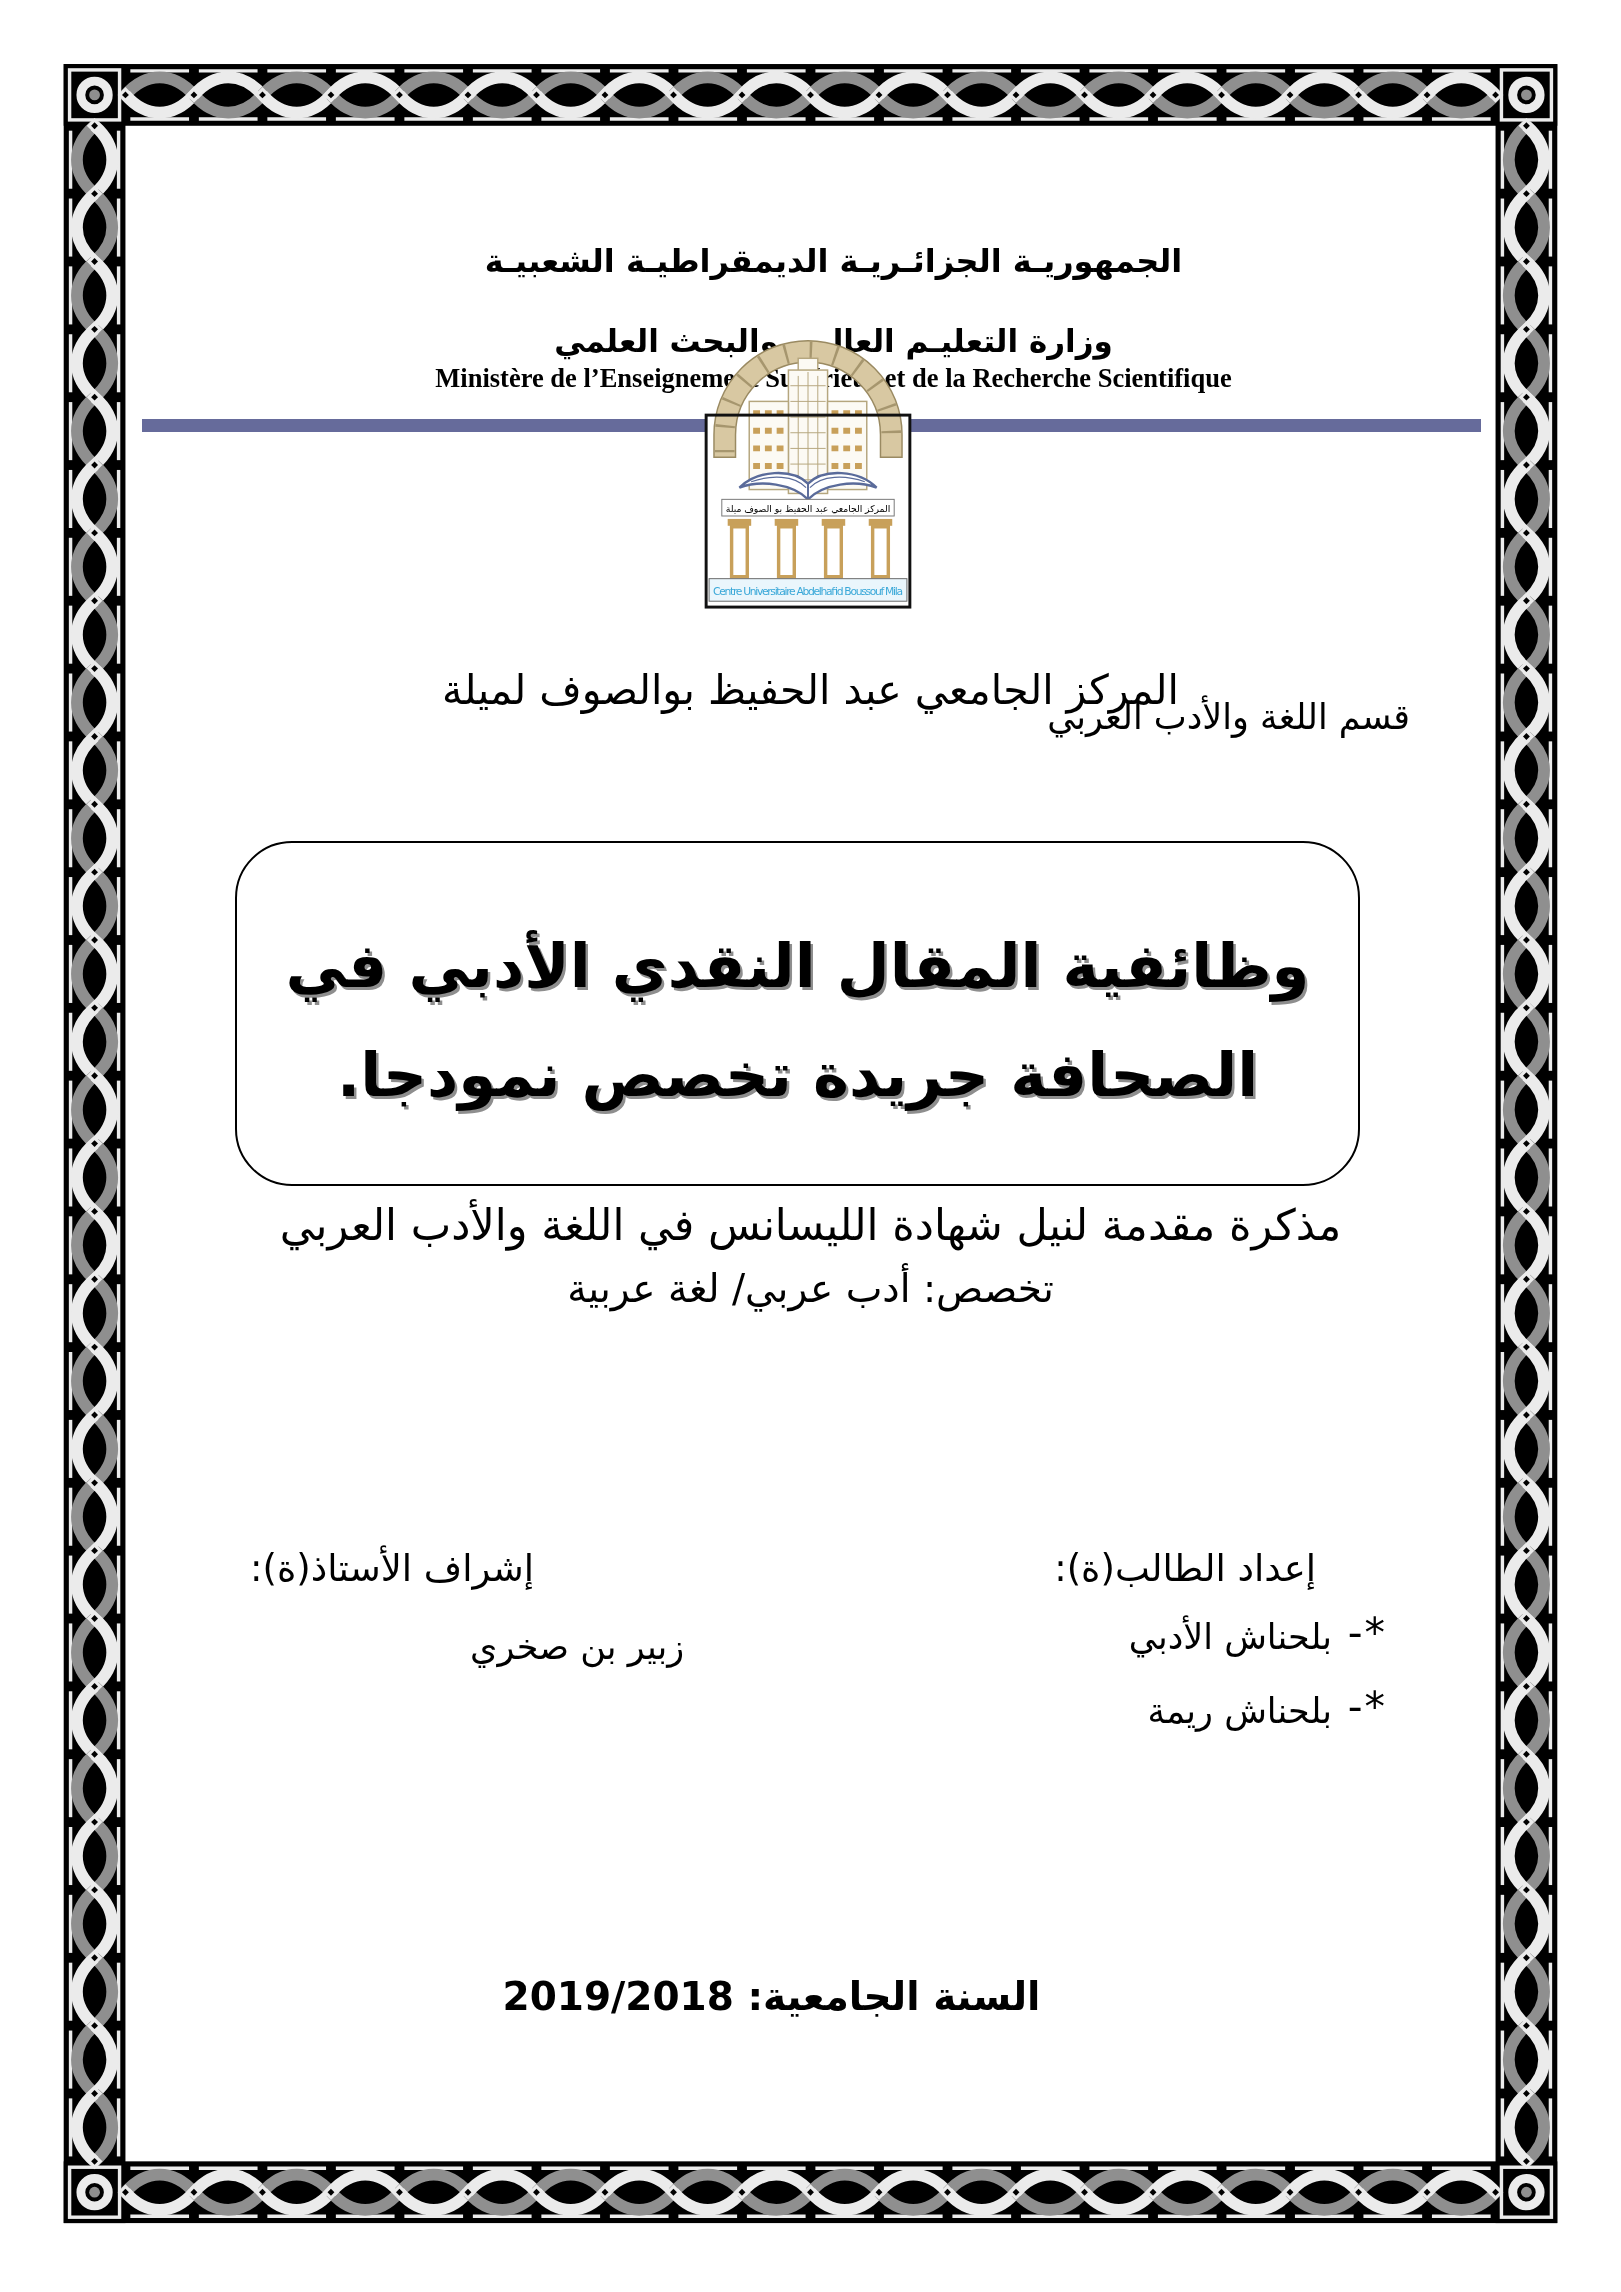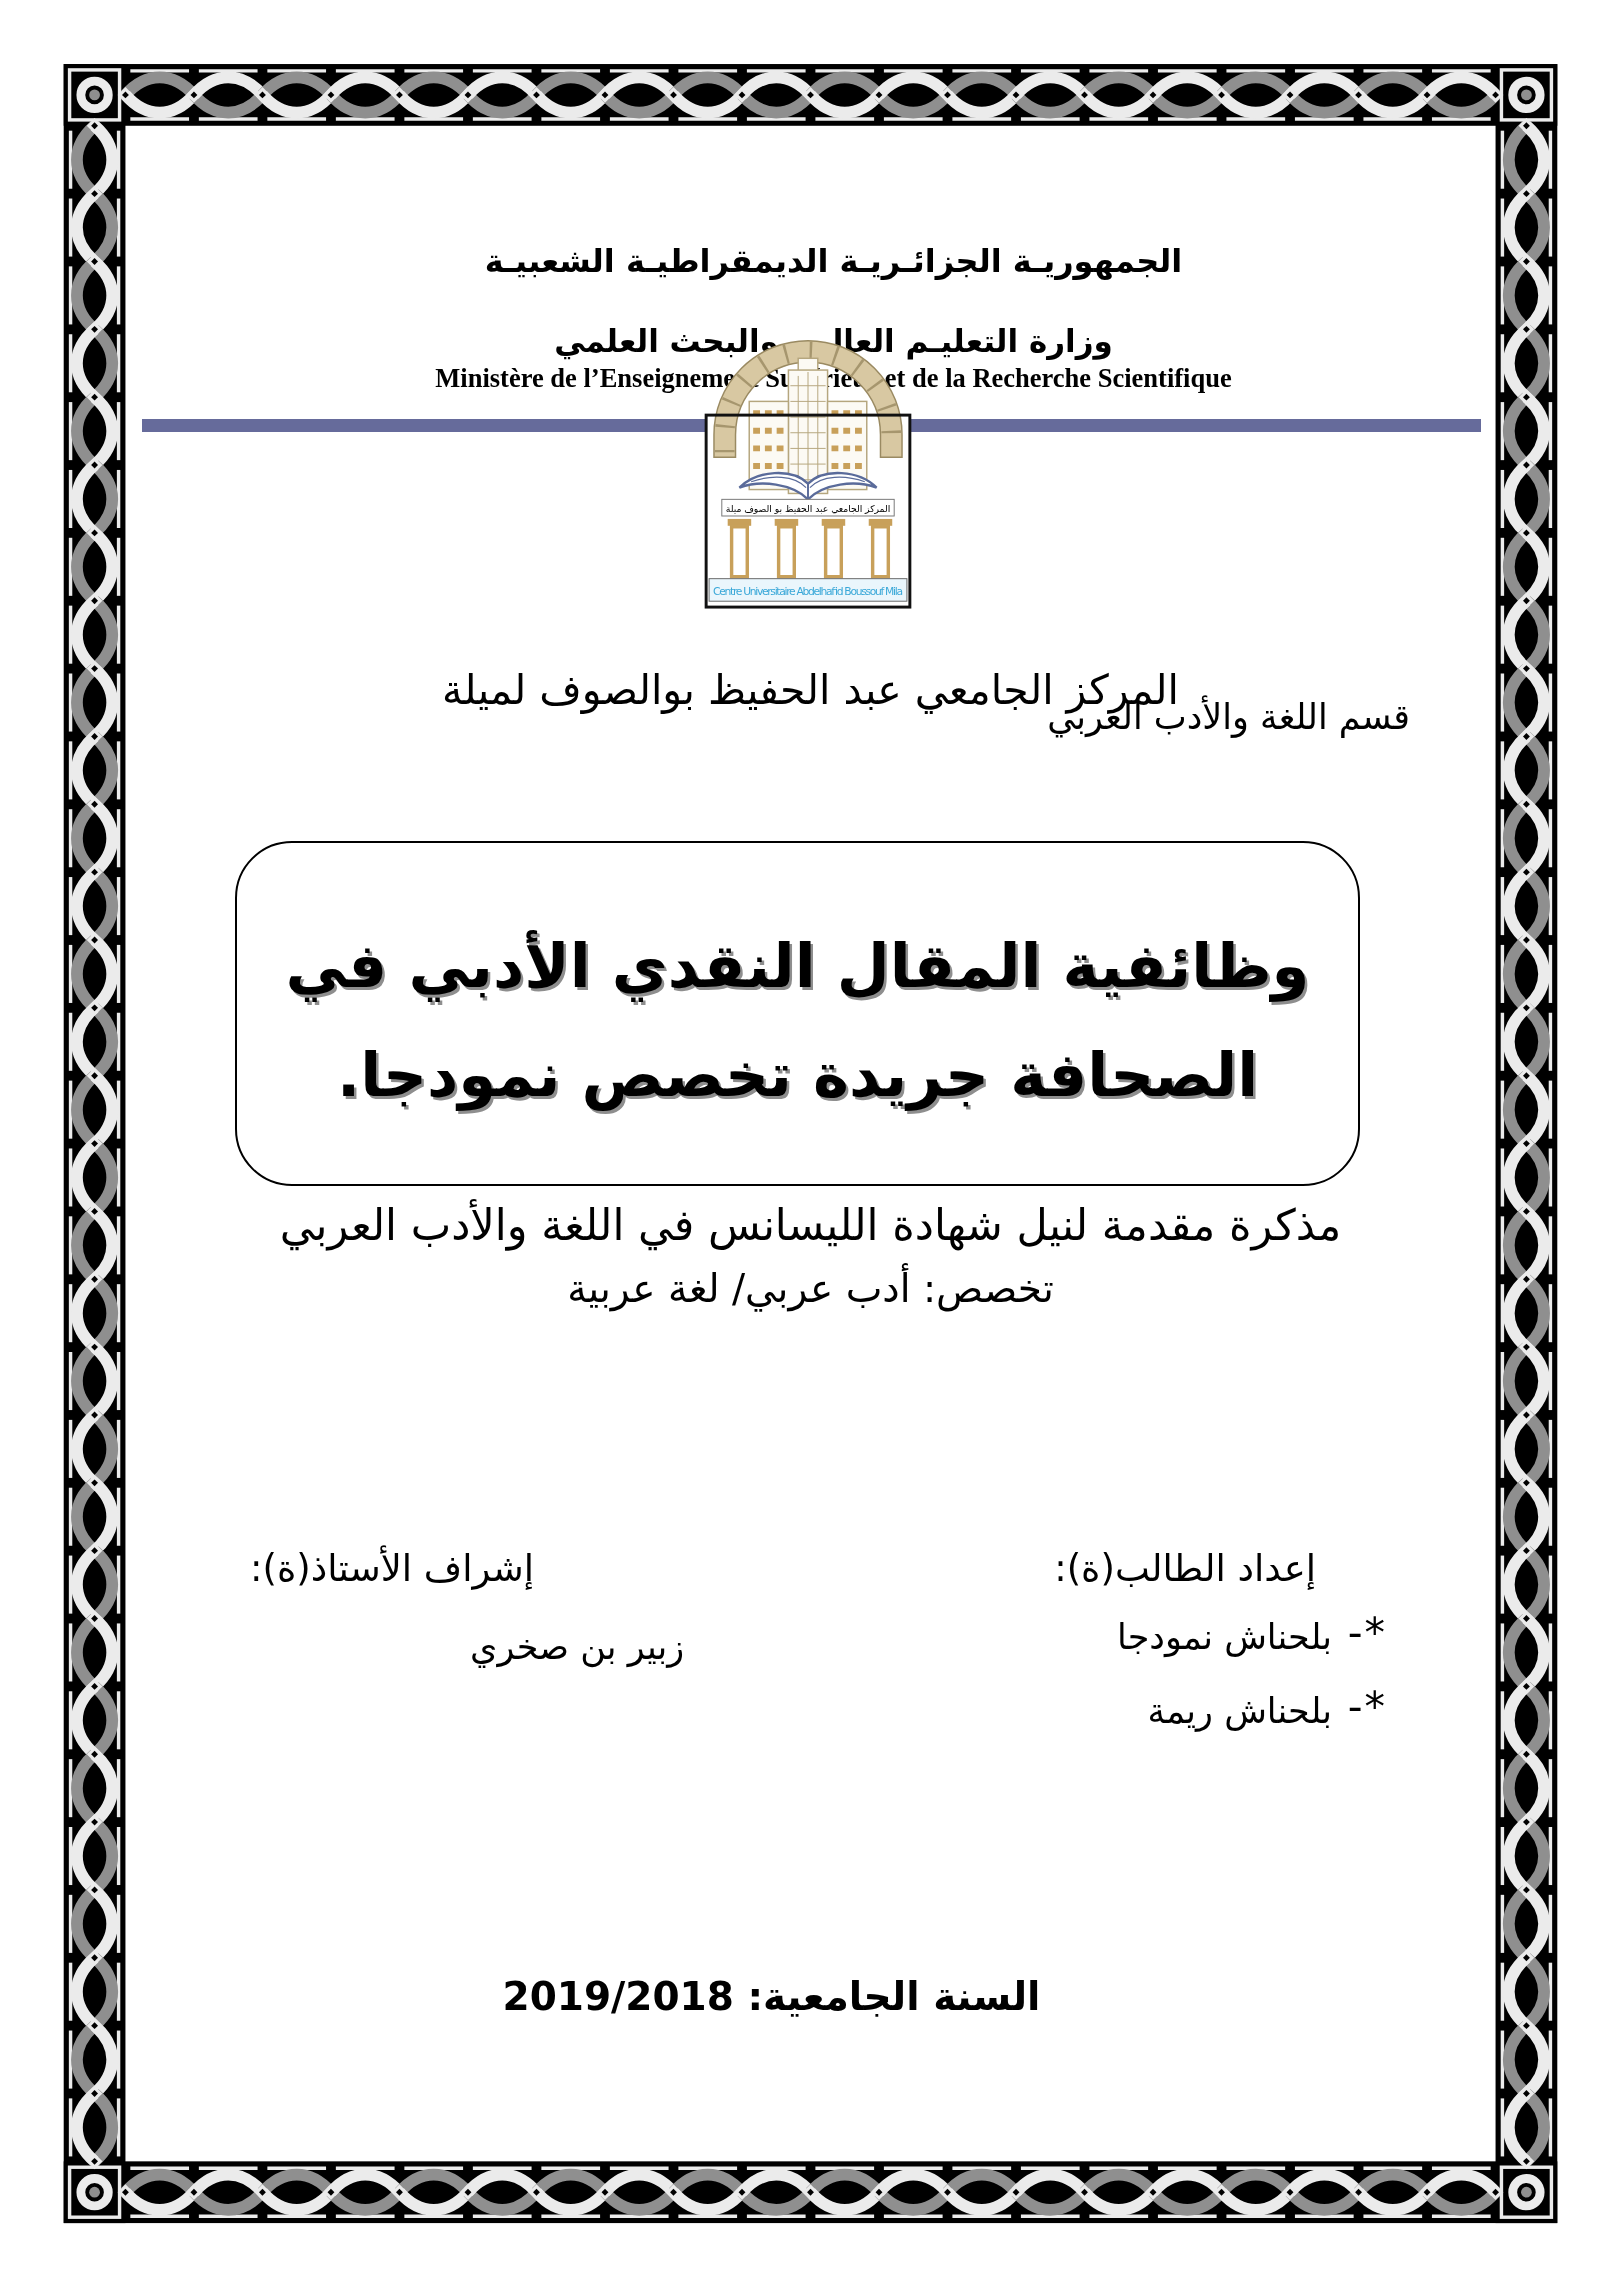--- a/index.html
+++ b/index.html
@@ -725,21 +725,21 @@
   <div class="title-box">
     <div>وظائفية المقال النقدي الأدبي  في</div>
     <div>الصحافة جريدة تخصص نمودجا.</div>
   </div>
 
   <div class="memo1">مذكرة مقدمة لنيل شهادة الليسانس في اللغة والأدب العربي</div>
   <div class="memo2">تخصص: أدب عربي/ لغة عربية</div>
 
   <div class="prep-label">إعداد الطالب(ة):</div>
   <div class="student-row student-1">
-    <span class="mark">*-</span><span>بلحناش نمودجا</span>
+    <span class="mark">*-</span><span>بلحناش الأدبي</span>
   </div>
   <div class="student-row student-2">
     <span class="mark">*-</span><span>بلحناش ريمة</span>
   </div>
   <div class="sup-label">إشراف الأستاذ(ة):</div>
   <div class="sup-name">زبير بن صخري</div>
 
   <div class="year">
     <span>السنة الجامعية:</span>
     <span>2019/2018</span>

